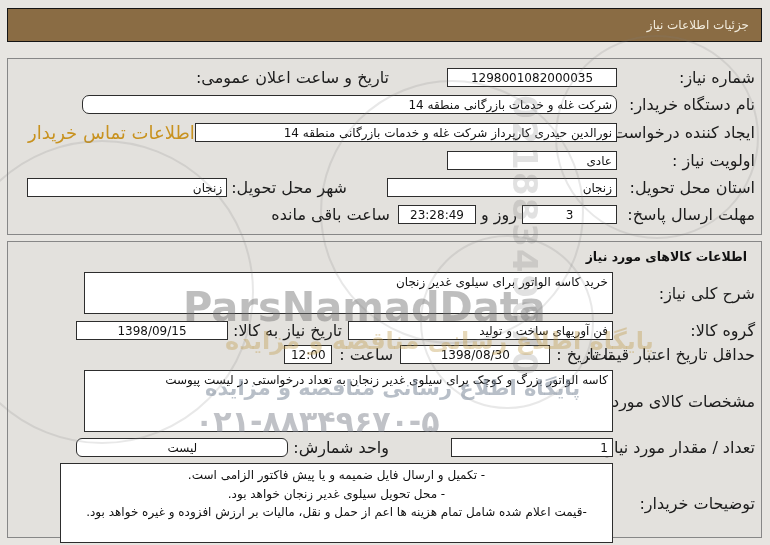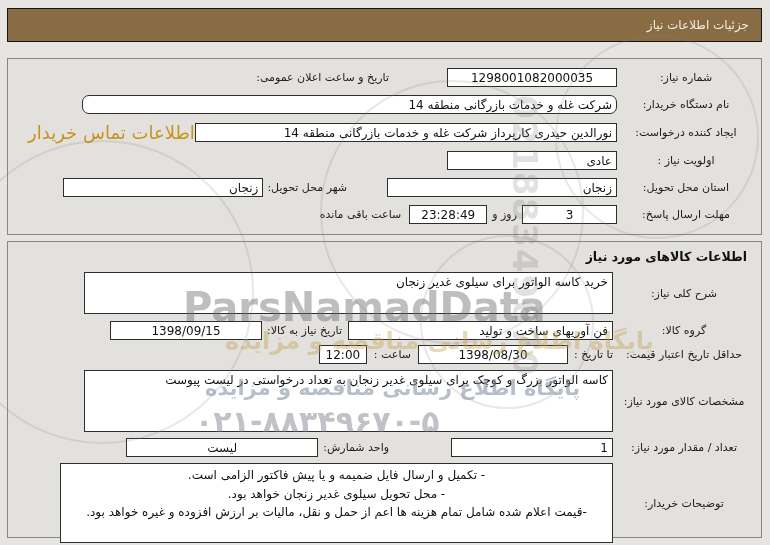--- a/index.html
+++ b/index.html
@@ -11,21 +11,21 @@
     background:#8a6c44;border:1px solid #141414;display:flex;align-items:center;}
   .header-bar span{color:#f2ecdd;font-size:12px;padding-right:12px;}
 
   
   .panel{position:absolute;right:8px;left:7px;background:#e3e1dd;border:1px solid #878787;box-sizing:border-box;}
   .panel1{top:58px;height:177px;padding:9px 6px 4px 6px;}
   .panel2{top:241px;height:297px;padding:5px 6px 4px 6px;}
 
   .row{display:flex;align-items:center;margin-bottom:8px;}
   .panel2 .row{margin-bottom:6px;}
-  .lbl{font-size:11px;color:#1c1c1c;flex:0 0 auto;white-space:nowrap;text-align:center;}
+  .lbl{font-size:16px;color:#1c1c1c;flex:0 0 auto;white-space:nowrap;}
   .lc1{width:138px;}
   .lc2{width:142px;}
   .inp{display:flex;align-items:center;background:#ffffff;border:1px solid #2d2d2d;
        height:19px;box-sizing:border-box;font-size:12px;color:#111;padding:0 4px;white-space:nowrap;overflow:hidden;}
   .inp.c{justify-content:center;}
   .ta{background:#ffffff;border:1px solid #2d2d2d;box-sizing:border-box;font-size:12px;color:#111;
       padding:2px 4px;overflow:hidden;}
   .ltr{direction:ltr;unicode-bidi:isolate;}
   .link{font-size:18px;color:#c8921f;white-space:nowrap;margin-inline-start:auto;margin-left:14px;cursor:pointer;}
   .title2{font-size:12.5px;font-weight:bold;color:#111;margin:2px 8px 8px 0;}
@@ -121,21 +121,21 @@
     <div class="row">
       <span class="lbl lc2">مشخصات کالای مورد نیاز:</span>
       <span class="ta grow" style="height:62px;margin-left:70px;">کاسه الواتور بزرگ و کوچک برای سیلوی غدیر زنجان به تعداد درخواستی در لیست پیوست</span>
     </div>
 
     <div class="row">
       <span class="lbl lc2">تعداد / مقدار مورد نیاز:</span>
       <span class="inp ltr" style="width:162px;justify-content:flex-end;">1</span>
       <span style="width:62px;"></span>
       <span class="lbl" style="margin-left:5px;">واحد شمارش:</span>
-      <span class="inp c" style="width:192px;">لیست</span>
+      <span class="inp c" style="width:212px;border-radius:6px;">لیست</span>
     </div>
 
     <div class="row" style="margin-bottom:0;">
       <span class="lbl lc2">توضیحات خریدار:</span>
       <span class="ta grow" style="height:80px;margin-left:46px;">
         <span style="display:block;">
           <span class="notes-line" style="display:block;">- تکمیل و ارسال فایل ضمیمه و یا پیش فاکتور الزامی است.</span>
           <span class="notes-line" style="display:block;">- محل تحویل سیلوی غدیر زنجان خواهد بود.</span>
           <span class="notes-line" style="display:block;">-قیمت اعلام شده شامل تمام هزینه ها اعم از حمل و نقل، مالیات بر ارزش افزوده و غیره خواهد بود.</span>
         </span>

